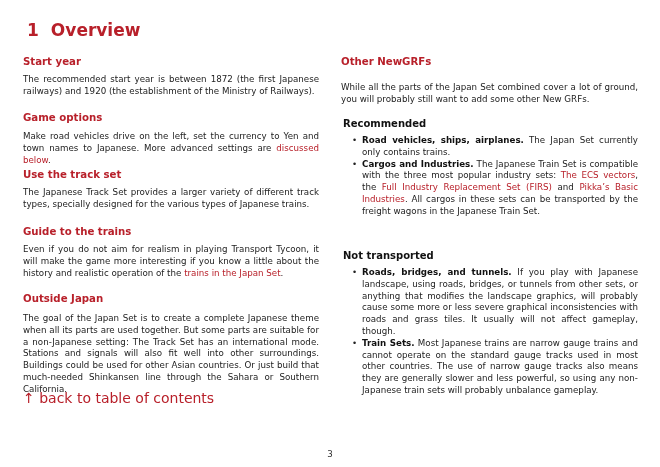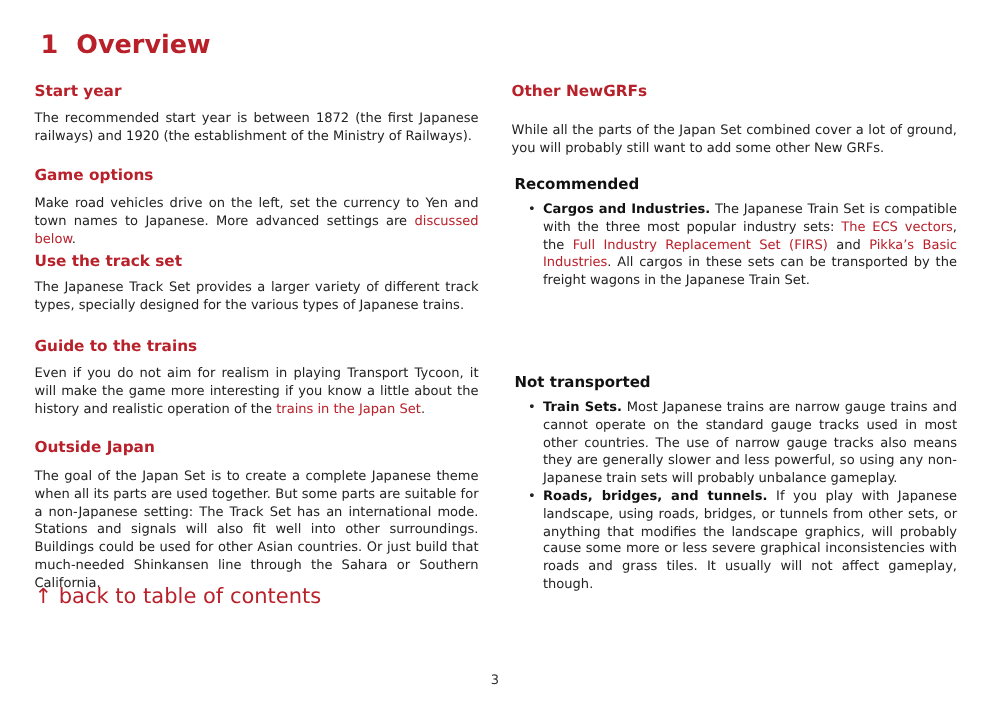--- a/index.html
+++ b/index.html
@@ -44,23 +44,24 @@
 </div>
 
 <a class="back">↑ back to table of contents</a>
 
 <div class="col col-right">
   <h3 style="top:56px">Other NewGRFs</h3>
   <p style="top:82px;width:297px">While all the parts of the Japan Set combined cover a lot of ground, you will probably still want to add some other New GRFs.</p>
 
   <div class="sub" style="top:116px">Recommended</div>
   <ul style="top:135px;width:297px">
+    <li><b>Road vehicles, ships, airplanes.</b><span> The Japan Set currently only contains trains.</span></li>
     <li><b>Cargos and Industries.</b><span> The Japanese Train Set is compatible with the three most popular industry sets: </span><span class="link">The ECS vectors</span><span>, the </span><span class="link">Full Industry Replacement Set (FIRS)</span><span> and </span><span class="link">Pikka’s Basic Industries</span><span>. All cargos in these sets can be transported by the freight wagons in the Japanese Train Set.</span></li>
   </ul>
 
   <div class="sub" style="top:248px">Not transported</div>
   <ul style="top:267px;width:297px">
+    <li><b>Roads, bridges, and tunnels.</b><span> If you play with Japanese landscape, using roads, bridges, or tunnels from other sets, or anything that modifies the landscape graphics, will probably cause some more or less severe graphical inconsistencies with roads and grass tiles. It usually will not affect gameplay, though.</span></li>
     <li><b>Train Sets.</b><span> Most Japanese trains are narrow gauge trains and cannot operate on the standard gauge tracks used in most other countries. The use of narrow gauge tracks also means they are generally slower and less powerful, so using any non-Japanese train sets will probably unbalance gameplay.</span></li>
-    <li><b>Roads, bridges, and tunnels.</b><span> If you play with Japanese landscape, using roads, bridges, or tunnels from other sets, or anything that modifies the landscape graphics, will probably cause some more or less severe graphical inconsistencies with roads and grass tiles. It usually will not affect gameplay, though.</span></li>
   </ul>
 </div>
 
 <div class="pagenum">3</div>
 
 </body></html>

